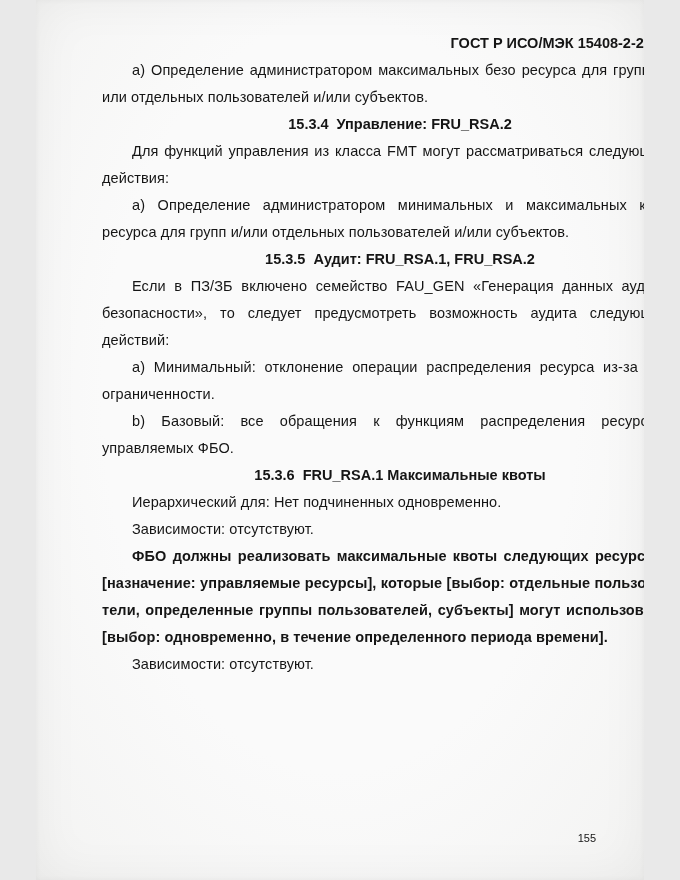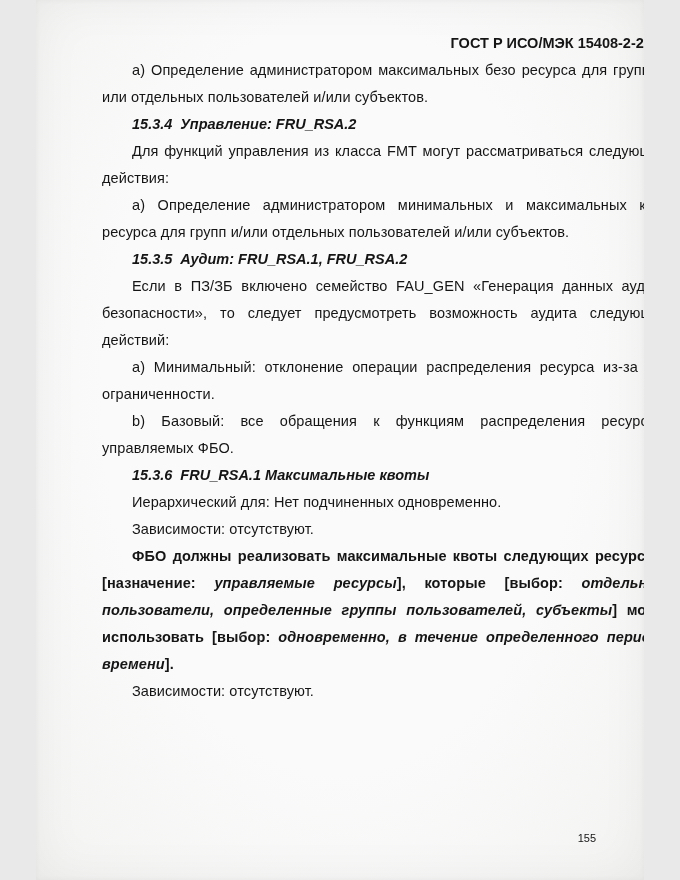--- a/index.html
+++ b/index.html
@@ -38,28 +38,26 @@
     text-align: justify;
     text-indent: 30px;
     letter-spacing: 0.1px;
   }
   .heading {
     margin: 0;
     font-size: 14.5px;
     line-height: 27px;
     font-weight: bold;
     text-indent: 30px;
-    text-align: left;
-    font-style: italic;
+    text-align: center;
   }
   .req {
     font-weight: bold;
   }
   .bi {
-    font-style: italic;
   }
   .page-number {
     position: absolute;
     right: 48px;
     bottom: 34px;
     font-size: 11px;
     line-height: 16px;
   }
 </style>
 </head>

